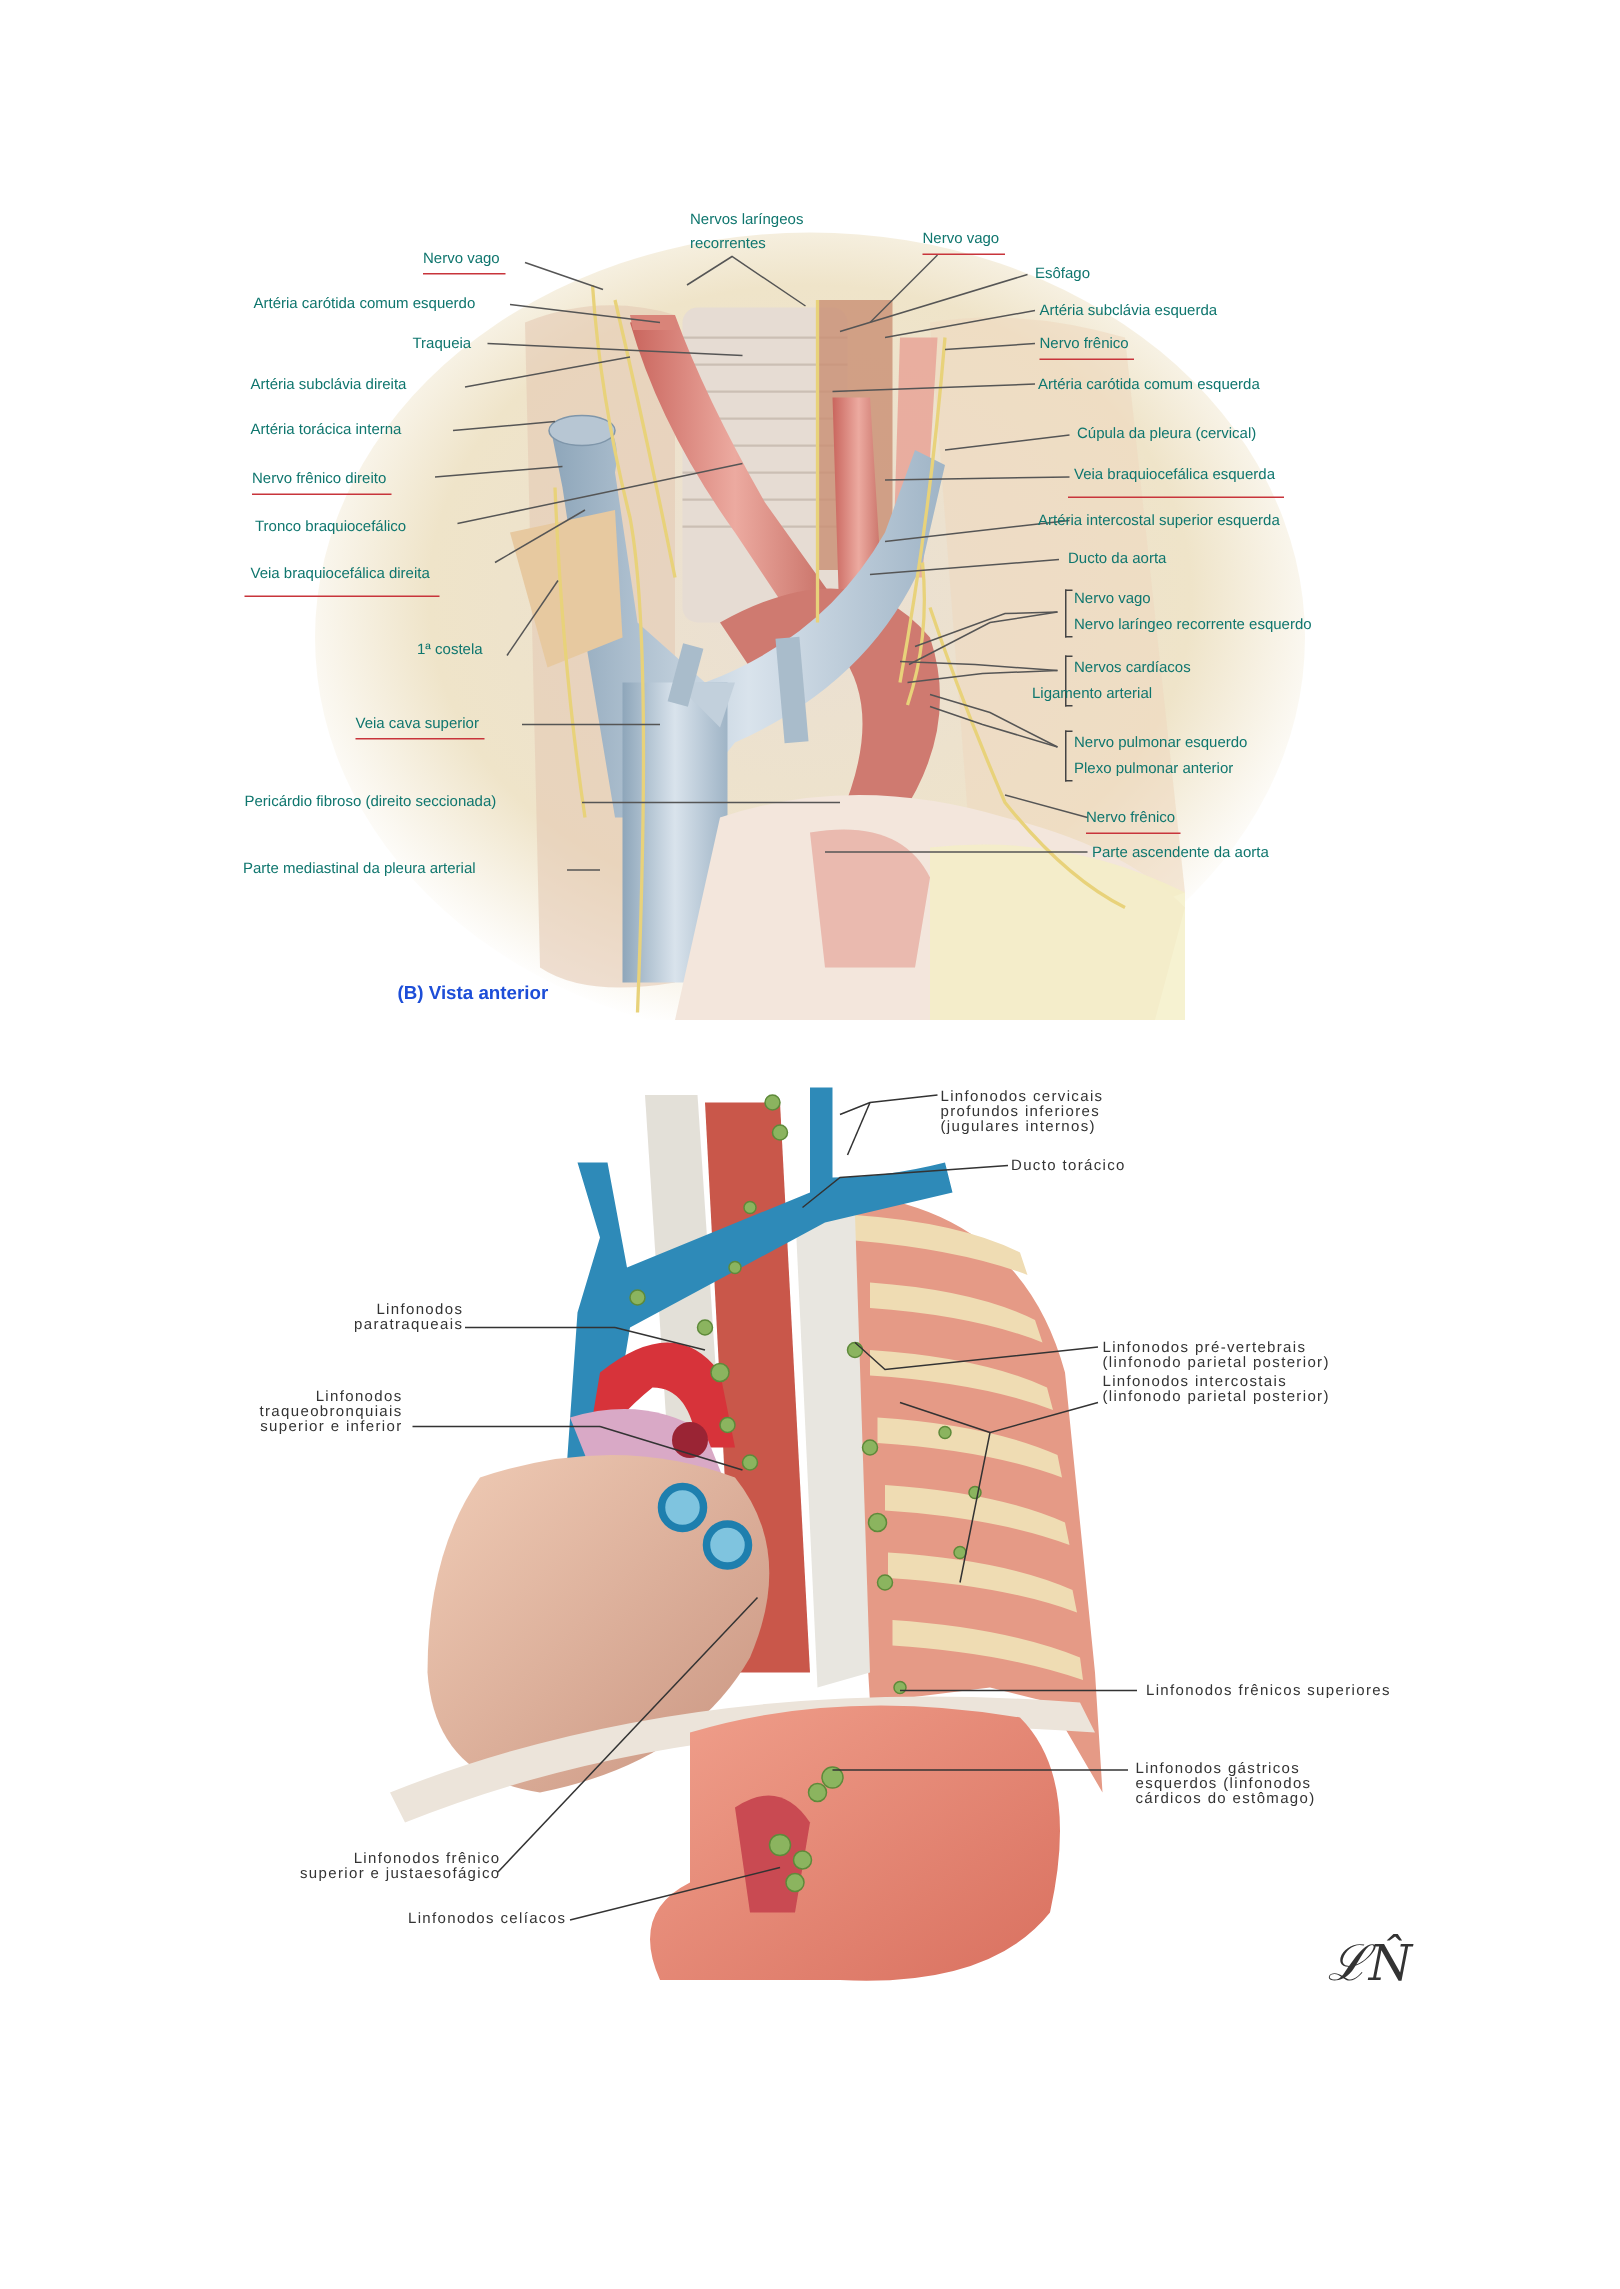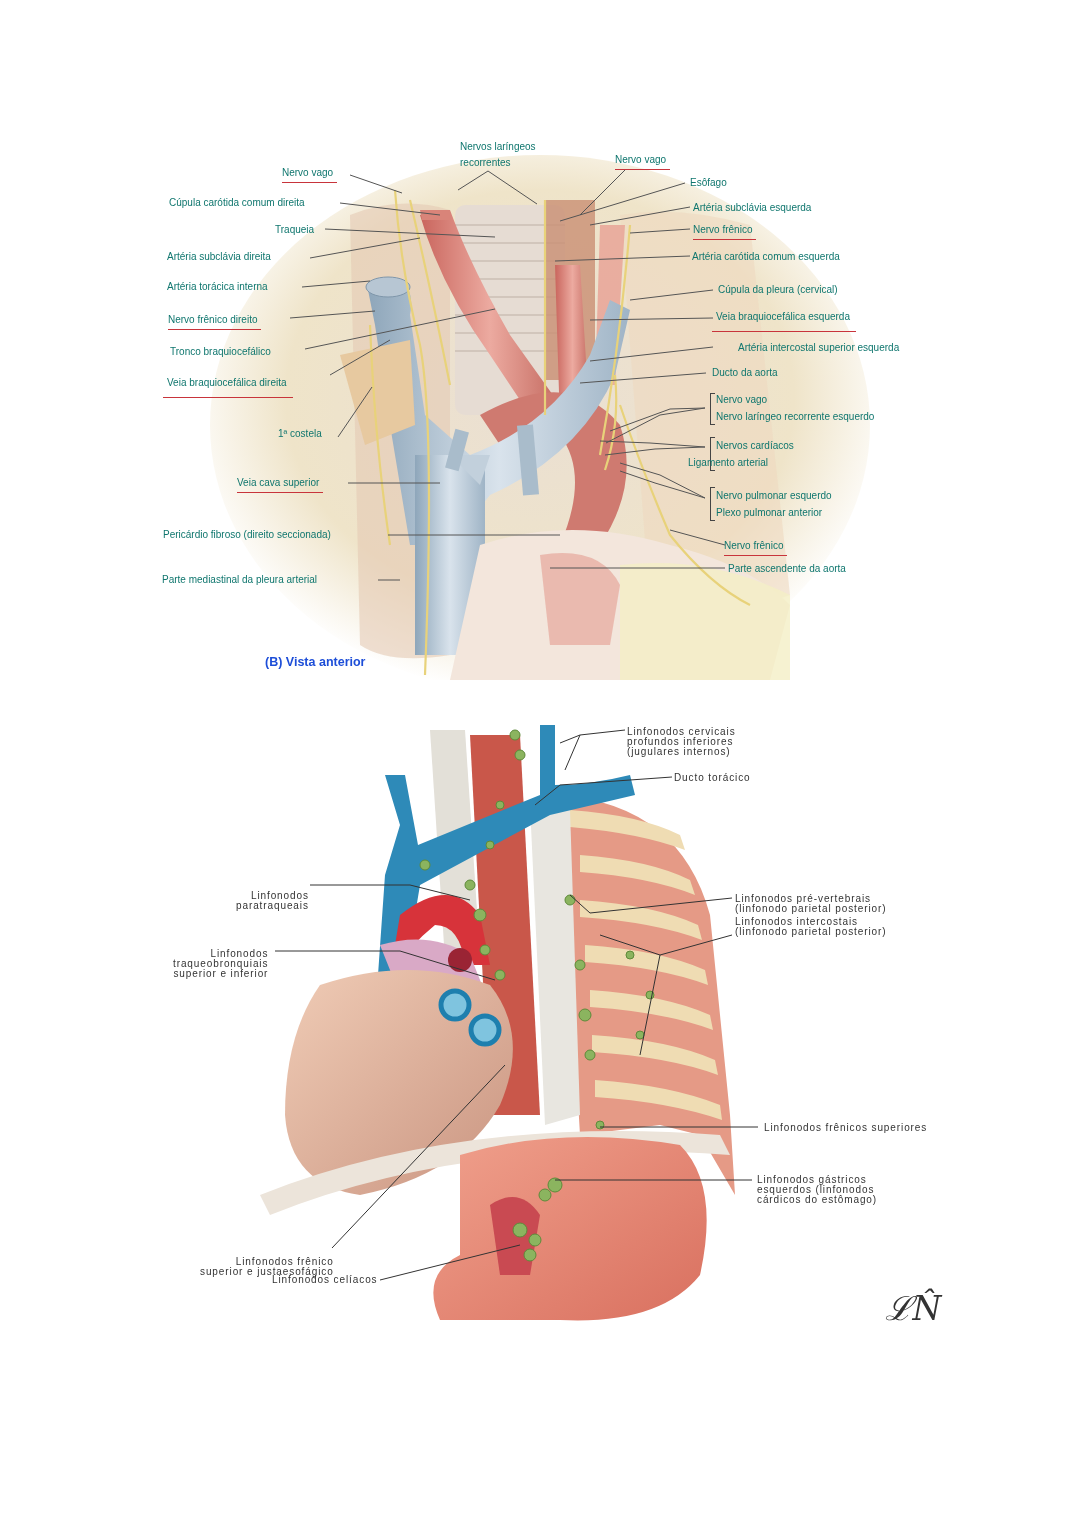--- a/index.html
+++ b/index.html
@@ -18,21 +18,21 @@
   }
   .lbl.u::after {
     content: ""; position: absolute; left: 0; right: -4px; bottom: -3px;
     height: 1.5px; background: #c8343b;
   }
   .lbl.ul-wide::after { left: -4px; right: -6px; bottom: -8px; }
   .lbl2 {
     position: absolute; white-space: pre; color: #333;
     font-size: 10px; line-height: 10px; letter-spacing: 0.9px; font-weight: normal;
   }
-  .lbl2.r { text-align: right; margin-top: 22px; }
+  .lbl2.r { text-align: right; }
   .caption { position: absolute; font-weight: bold; font-size: 12.5px; color: #1d4ed8; }
   .bracket { position: absolute; border-left: 1.3px solid #444; border-top: 1.3px solid #444; border-bottom: 1.3px solid #444; width: 4px; }
   .sig { position: absolute; left: 885px; top: 1285px; font-family: "DejaVu Serif", serif; font-style: italic; font-size: 33px; color: #333; }
 </style>
 </head>
 <body>
 
 <div id="fig1" class="figure">
   <svg class="art" width="780" height="555" viewBox="0 0 780 555">
     <defs>
@@ -132,21 +132,21 @@
       <polyline points="555,322 500,318 450,316"></polyline>
       <polyline points="555,322 505,324 455,330"></polyline>
       <polyline points="555,373 510,350 470,338"></polyline>
       <polyline points="555,373 505,358 470,346"></polyline>
       <line x1="575" y1="420" x2="520" y2="405"></line>
       <line x1="575" y1="443" x2="400" y2="443"></line>
     </g>
   </svg>
 
   <div class="lbl u" style="left:132px;top:40px">Nervo vago</div>
-  <div class="lbl" style="left:19px;top:70px">Cúpula carótida comum direita</div>
+  <div class="lbl" style="left:19px;top:70px">Artéria carótida comum esquerdo</div>
   <div class="lbl" style="left:125px;top:97px">Traqueia</div>
   <div class="lbl" style="left:17px;top:124px">Artéria subclávia direita</div>
   <div class="lbl" style="left:17px;top:154px">Artéria torácica interna</div>
   <div class="lbl u" style="left:18px;top:187px">Nervo frênico direito</div>
   <div class="lbl" style="left:20px;top:219px">Tronco braquiocefálico</div>
   <div class="lbl u ul-wide" style="left:17px;top:250px">Veia braquiocefálica direita</div>
   <div class="lbl" style="left:128px;top:301px">1ª costela</div>
   <div class="lbl u" style="left:87px;top:350px">Veia cava superior</div>
   <div class="lbl" style="left:13px;top:402px">Pericárdio fibroso (direito seccionada)</div>
   <div class="lbl" style="left:12px;top:447px">Parte mediastinal da pleura arterial</div>
@@ -154,21 +154,21 @@
   <div class="lbl" style="left:310px;top:14px">Nervos laríngeos</div>
   <div class="lbl" style="left:310px;top:30px">recorrentes</div>
   <div class="lbl u" style="left:465px;top:27px">Nervo vago</div>
 
   <div class="lbl" style="left:540px;top:50px">Esôfago</div>
   <div class="lbl" style="left:543px;top:75px">Artéria subclávia esquerda</div>
   <div class="lbl u" style="left:543px;top:97px">Nervo frênico</div>
   <div class="lbl" style="left:542px;top:124px">Artéria carótida comum esquerda</div>
   <div class="lbl" style="left:568px;top:157px">Cúpula da pleura (cervical)</div>
   <div class="lbl u ul-wide" style="left:566px;top:184px">Veia braquiocefálica esquerda</div>
-  <div class="lbl" style="left:588px;top:215px">Artéria intercostal superior esquerda</div>
+  <div class="lbl" style="left:542px;top:215px">Artéria intercostal superior esquerda</div>
   <div class="lbl" style="left:562px;top:240px">Ducto da aorta</div>
 
   <div class="bracket" style="left:560px;top:268px;height:30px"></div>
   <div class="lbl" style="left:566px;top:267px">Nervo vago</div>
   <div class="lbl" style="left:566px;top:284px">Nervo laríngeo recorrente esquerdo</div>
 
   <div class="bracket" style="left:560px;top:312px;height:32px"></div>
   <div class="lbl" style="left:566px;top:313px">Nervos cardíacos</div>
   <div class="lbl" style="left:538px;top:330px">Ligamento arterial</div>
 

